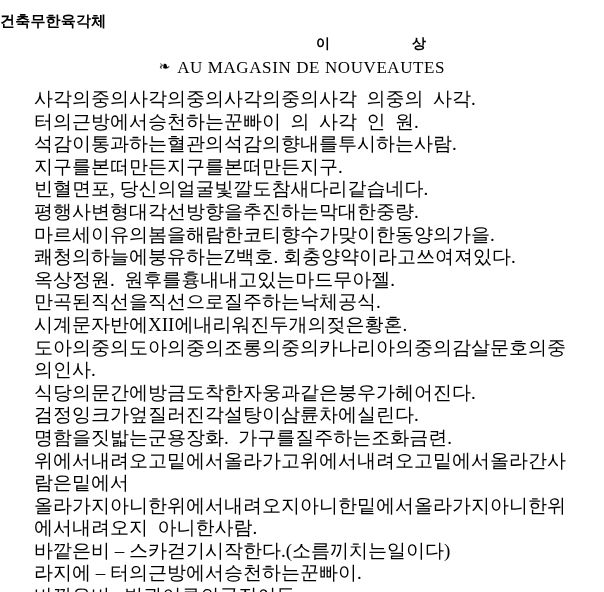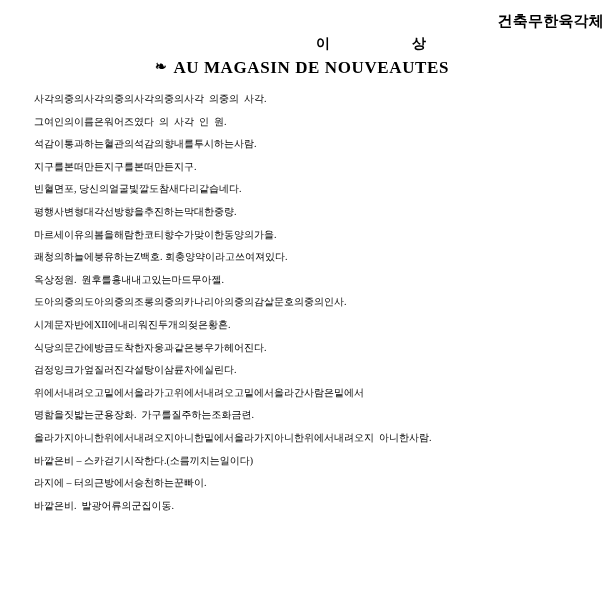--- a/index.html
+++ b/index.html
@@ -15,21 +15,21 @@
     overflow: hidden;
   }
   .page {
     width: 604px;
     height: 592px;
     position: relative;
     box-sizing: border-box;
     padding: 10px 0 0 0;
   }
   .title {
-    text-align: right;
+    text-align: left;
     font-size: 15px;
     font-weight: bold;
     letter-spacing: 0.2px;
     margin: 2px 0 4px 0;
   }
   .author-line {
     display: block;
     text-align: center;
     font-size: 14px;
     font-weight: bold;
@@ -43,35 +43,35 @@
     top: 0;
   }
   .author-line .a2 {
     position: absolute;
     left: 412px;
     top: 0;
   }
   .subtitle {
     text-align: center;
     font-size: 17px;
-    font-weight: bold;
+    font-weight: normal;
     letter-spacing: 0.6px;
     margin: 3px 0 10px 0;
     font-family: "Liberation Serif", "DejaVu Serif", serif;
   }
   .subtitle .flower {
     font-size: 14px;
     margin-right: 6px;
     vertical-align: 2px;
   }
   .body-text {
     padding: 0 34px 0 34px;
   }
   .line {
-    font-size: 10px;
+    font-size: 19px;
     line-height: 22.6px;
     white-space: pre-wrap;
     word-break: break-all;
     margin: 0;
     font-family: "Liberation Serif", "DejaVu Serif", serif;
   }
 </style>
 </head>
 <body>
 
@@ -83,33 +83,34 @@
     <span class="a1">이</span>
     <span class="a2">상</span>
   </div>
 
   <div class="subtitle">
     <span class="flower">❧</span><span>AU MAGASIN DE NOUVEAUTES</span>
   </div>
 
   <div class="body-text">
     <p class="line">사각의중의사각의중의사각의중의사각  의중의  사각.</p>
-    <p class="line">그여인의이름은워어즈였다  의  사각  인  원.</p>
+    <p class="line">터의근방에서승천하는꾼빠이  의  사각  인  원.</p>
     <p class="line">석감이통과하는혈관의석감의향내를투시하는사람.</p>
     <p class="line">지구를본떠만든지구를본떠만든지구.</p>
     <p class="line">빈혈면포, 당신의얼굴빛깔도참새다리같습네다.</p>
     <p class="line">평행사변형대각선방향을추진하는막대한중량.</p>
     <p class="line">마르세이유의봄을해람한코티향수가맞이한동양의가을.</p>
     <p class="line">쾌청의하늘에붕유하는Z백호. 회충양약이라고쓰여져있다.</p>
     <p class="line">옥상정원.  원후를흉내내고있는마드무아젤.</p>
+    <p class="line">만곡된직선을직선으로질주하는낙체공식.</p>
+    <p class="line">시계문자반에XII에내리워진두개의젖은황혼.</p>
     <p class="line">도아의중의도아의중의조롱의중의카나리아의중의감살문호의중의인사.</p>
-    <p class="line">시계문자반에XII에내리워진두개의젖은황혼.</p>
     <p class="line">식당의문간에방금도착한자웅과같은붕우가헤어진다.</p>
     <p class="line">검정잉크가엎질러진각설탕이삼륜차에실린다.</p>
+    <p class="line">명함을짓밟는군용장화.  가구를질주하는조화금련.</p>
     <p class="line">위에서내려오고밑에서올라가고위에서내려오고밑에서올라간사람은밑에서</p>
-    <p class="line">명함을짓밟는군용장화.  가구를질주하는조화금련.</p>
     <p class="line">올라가지아니한위에서내려오지아니한밑에서올라가지아니한위에서내려오지  아니한사람.</p>
     <p class="line">바깥은비 – 스카걷기시작한다.(소름끼치는일이다)</p>
     <p class="line">라지에 – 터의근방에서승천하는꾼빠이.</p>
     <p class="line">바깥은비.  발광어류의군집이동.</p>
   </div>
 
 </div>
 
 </body></html>

